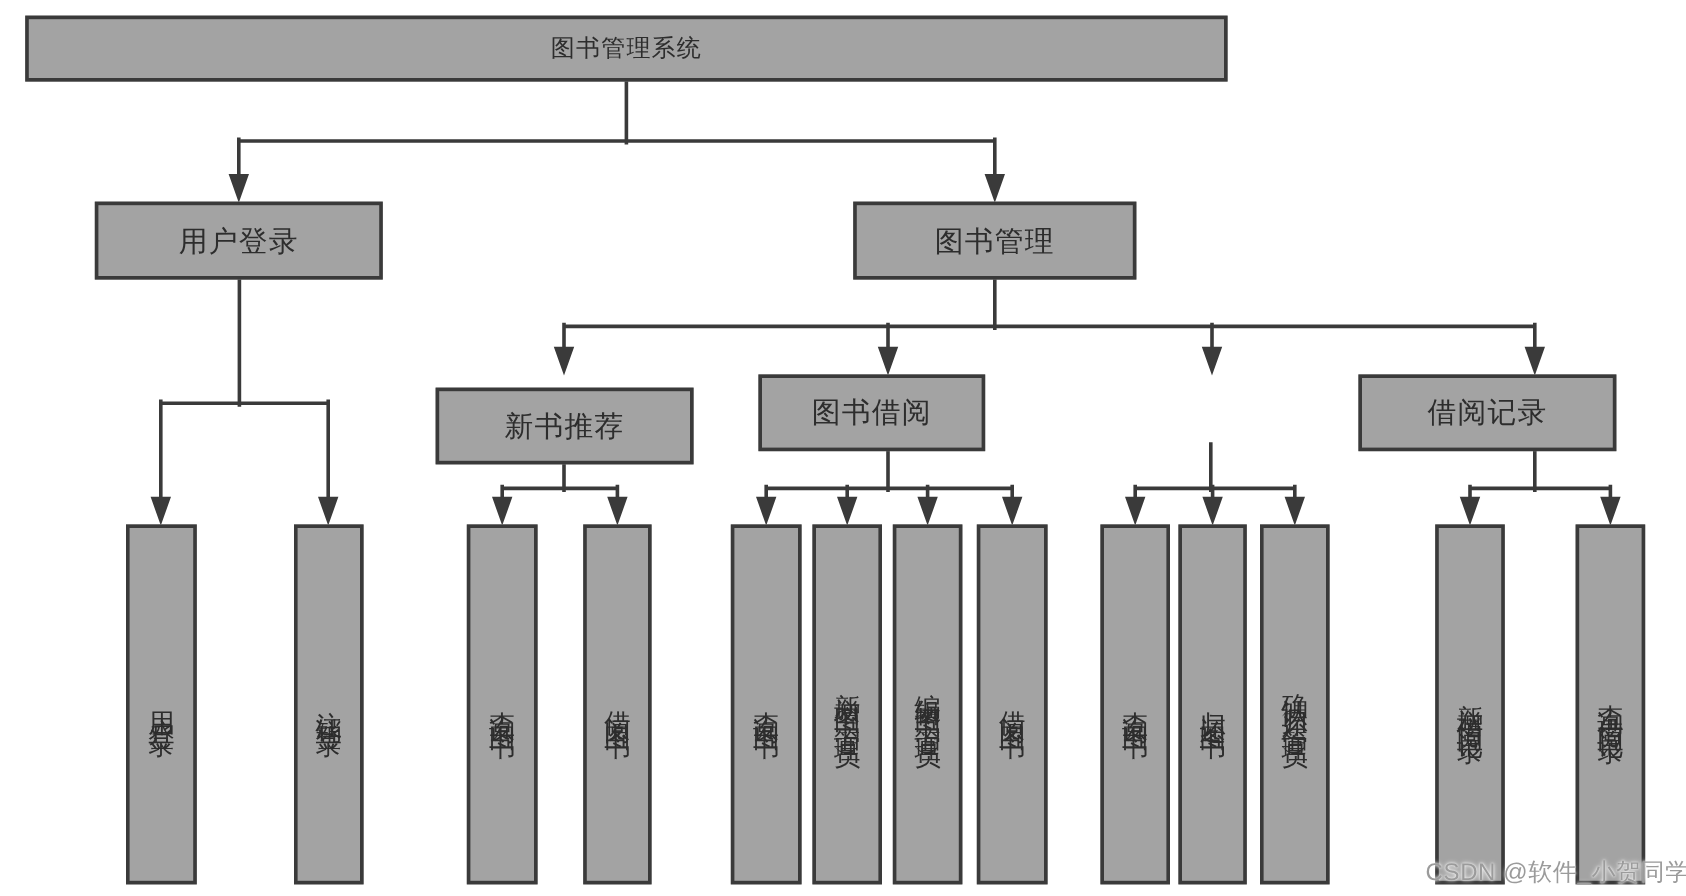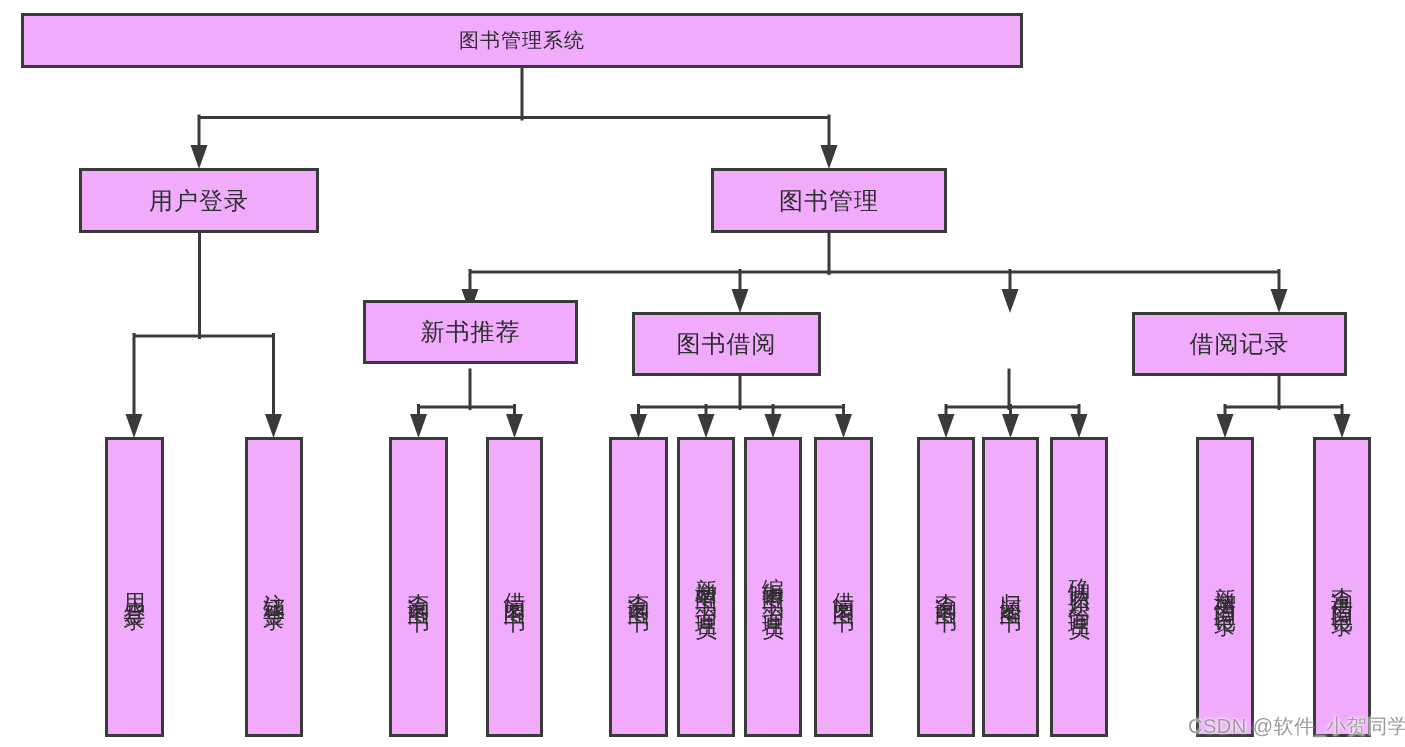--- a/index.html
+++ b/index.html
@@ -8,21 +8,21 @@
     width:1405px;height:747px;
     background:#ffffff;
     overflow:hidden;
     font-family:"Liberation Sans","DejaVu Sans",sans-serif;
     color:#2d2d2d;
   }
   .connectors{position:absolute;left:0;top:0;}
   .box{
     position:absolute;
     box-sizing:border-box;
-    background:#f0abfc;
+    background:#a3a3a3;
     border:3px solid #3a3a3a;
     display:flex;
     align-items:center;
     justify-content:center;
     text-align:center;
     color:#2d2d2d;
   }
   .box.root-box{font-size:20px;letter-spacing:1px;}
   .box.hbox{font-size:24px;letter-spacing:1px;}
   .box.vbox{font-size:22px;}
@@ -67,21 +67,21 @@
       <path d="M937.5 414 h17 L946 438 Z M1002 414 h17 L1010.5 438 Z M1070.5 414 h17 L1079 438 Z"></path>
       <path d="M1216.5 414 h17 L1225 438 Z M1333.5 414 h17 L1342 438 Z"></path>
     </g>
   </svg>
 
   <div class="box root-box" style="left:21px;top:13px;width:1002px;height:55px;">图书管理系统</div>
 
   <div class="box hbox" style="left:79px;top:168px;width:240px;height:65px;">用户登录</div>
   <div class="box hbox" style="left:711px;top:168px;width:236px;height:65px;">图书管理</div>
 
-  <div class="box hbox" style="left:363px;top:300px;width:215px;height:64px;">新书推荐</div>
+  <div class="box hbox" style="left:363px;top:323px;width:215px;height:64px;">新书推荐</div>
   <div class="box hbox" style="left:632px;top:312px;width:189px;height:64px;">图书借阅</div>
   <div class="box hbox" style="left:1132px;top:312px;width:215px;height:64px;">借阅记录</div>
 
   <div class="box vbox" style="left:105px;top:437px;width:59px;height:300px;">
     <span class="vtext">用户登录</span>
   </div>
   <div class="box vbox" style="left:245px;top:437px;width:58px;height:300px;">
     <span class="vtext">注销登录</span>
   </div>
 

